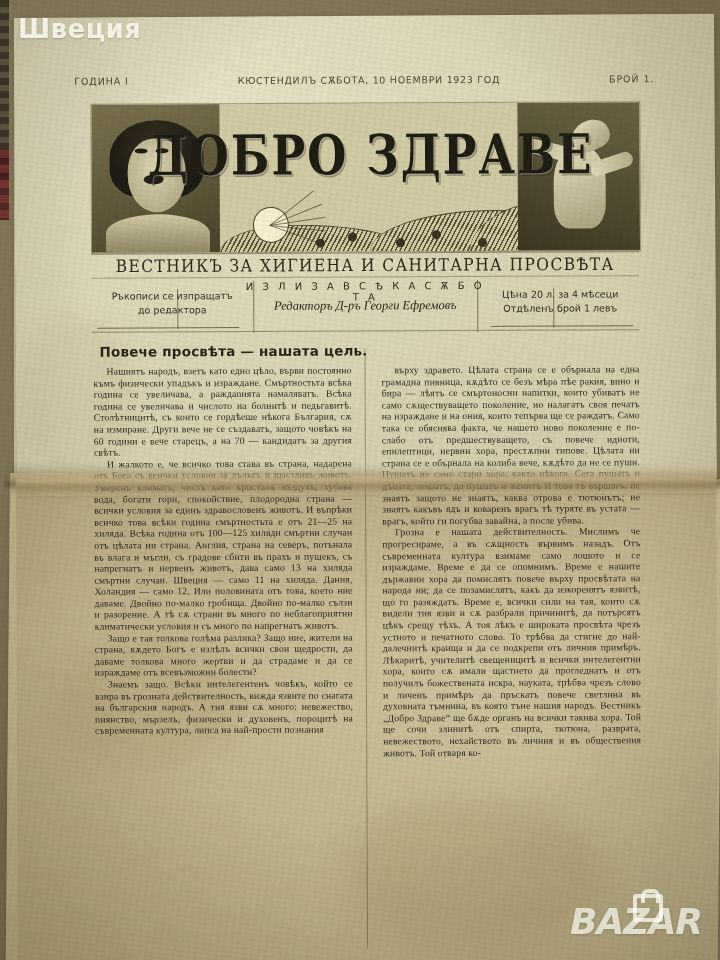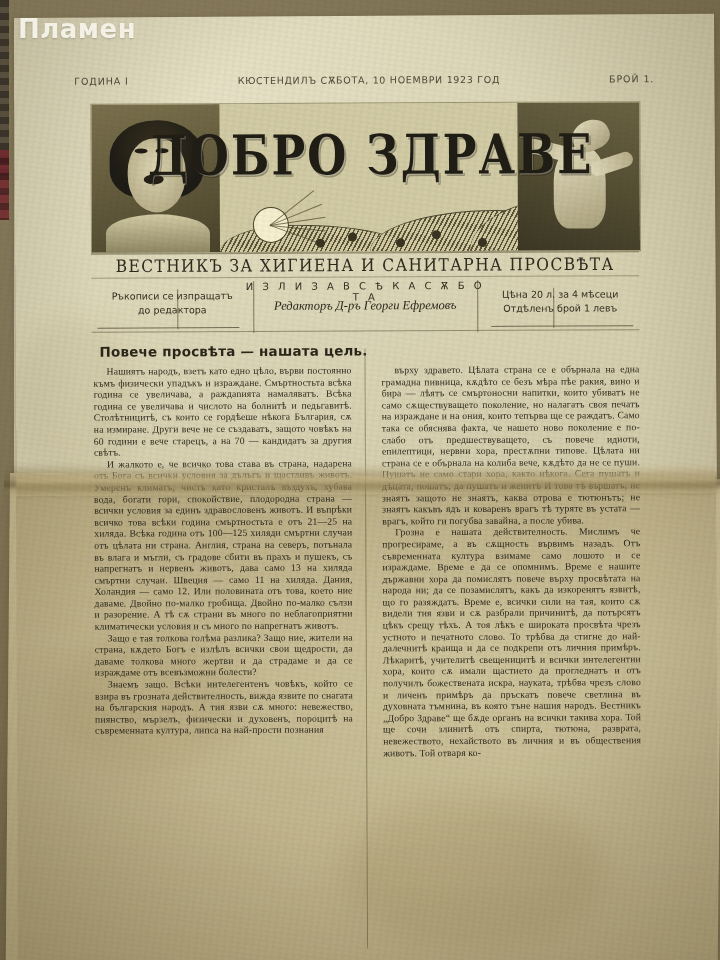--- a/index.html
+++ b/index.html
@@ -383,15 +383,19 @@
       </div>
     </div>
 
     <div class="crease-wash"></div>
     <div class="below-tint"></div>
   </div>
 
   <div class="grain"></div>
   <div class="vignette"></div>
 
-  <div class="wm-plamen">Пламен</div>
+  <div class="wm-plamen">Швеция</div>
+  <div class="wm-bazar">
+    <span>BAZAR</span>
+    <span class="bag"></span>
+  </div>
 
 </div>
 
 </body></html>

